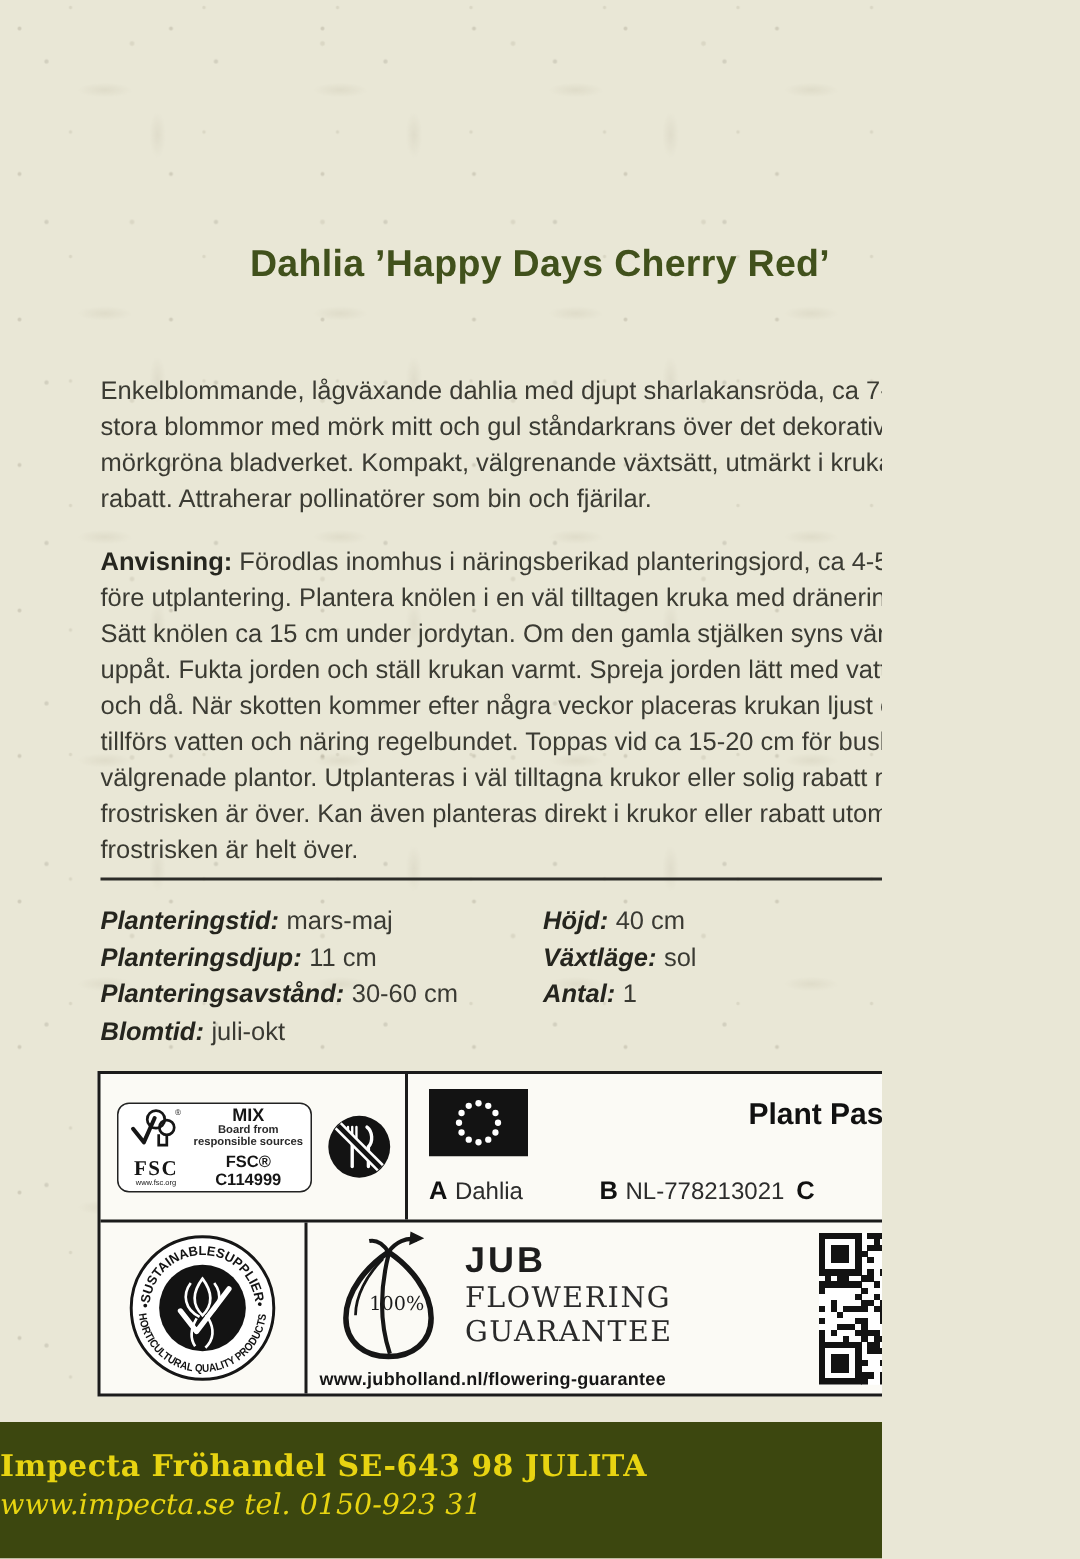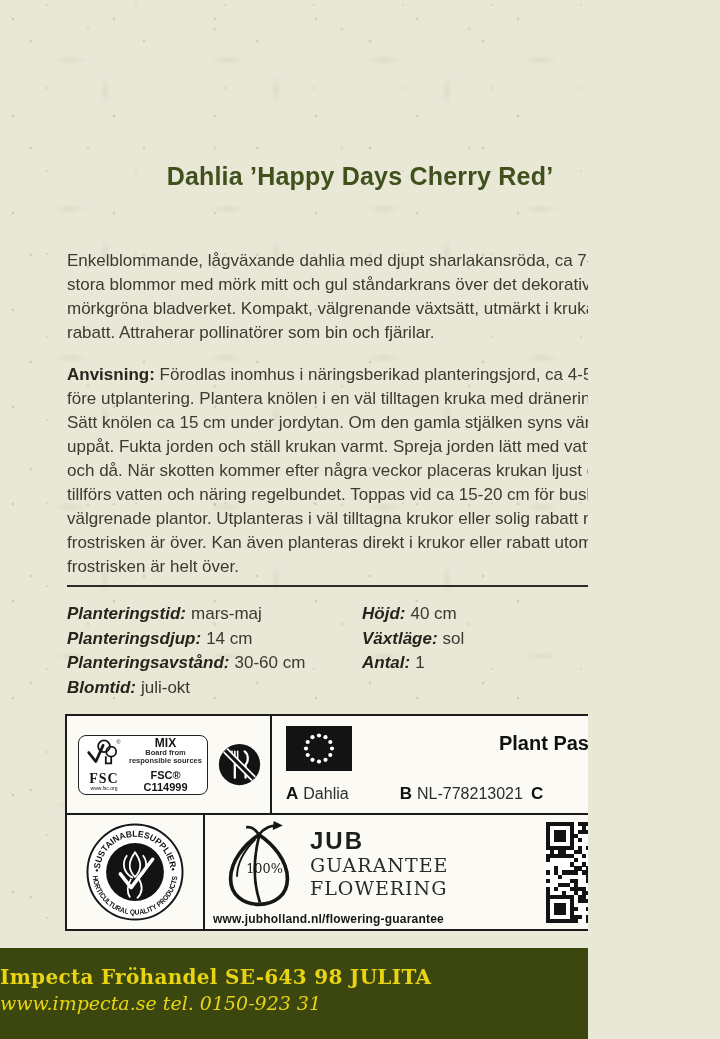--- a/index.html
+++ b/index.html
@@ -102,21 +102,21 @@
 
   <p class="para p1">Enkelblommande, lågväxande dahlia med djupt sharlakansröda, ca 7-9 cm stora blommor med mörk mitt och gul ståndarkrans över det dekorativa, mörkgröna bladverket. Kompakt, välgrenande växtsätt, utmärkt i kruka och rabatt. Attraherar pollinatörer som bin och fjärilar.</p>
 
   <p class="para p2"><strong>Anvisning:</strong> <span>Förodlas inomhus i näringsberikad planteringsjord, ca 4-5 veckor före utplantering. Plantera knölen i en väl tilltagen kruka med dräneringshål. Sätt knölen ca 15 cm under jordytan. Om den gamla stjälken syns vänds den uppåt. Fukta jorden och ställ krukan varmt. Spreja jorden lätt med vatten då och då. När skotten kommer efter några veckor placeras krukan ljust och nu tillförs vatten och näring regelbundet. Toppas vid ca 15-20 cm för buskiga och välgrenade plantor. Utplanteras i väl tilltagna krukor eller solig rabatt när frostrisken är över. Kan även planteras direkt i krukor eller rabatt utomhus när frostrisken är helt över.</span></p>
 
   <hr class="rule">
 
   <div class="details">
     <div class="dcol dcol-left">
       <div class="drow"><span class="dlabel">Planteringstid:</span><span class="dvalue">mars-maj</span></div>
-      <div class="drow"><span class="dlabel">Planteringsdjup:</span><span class="dvalue">14 cm</span></div>
+      <div class="drow"><span class="dlabel">Planteringsdjup:</span><span class="dvalue">11 cm</span></div>
       <div class="drow"><span class="dlabel">Planteringsavstånd:</span><span class="dvalue">30-60 cm</span></div>
       <div class="drow"><span class="dlabel">Blomtid:</span><span class="dvalue">juli-okt</span></div>
     </div>
     <div class="dcol dcol-right">
       <div class="drow"><span class="dlabel">Höjd:</span><span class="dvalue">40 cm</span></div>
       <div class="drow"><span class="dlabel">Växtläge:</span><span class="dvalue">sol</span></div>
       <div class="drow"><span class="dlabel">Antal:</span><span class="dvalue">1</span></div>
     </div>
   </div>
 
@@ -217,22 +217,22 @@
           <path d="M45,16 C30,26 14,44 14,64 C14,82 28,92 45,92 C62,92 76,82 76,64 C76,44 60,26 45,16 Z" stroke="#161616" stroke-width="4" stroke-linejoin="round"></path>
           <path d="M45,18 C39,42 38,66 46,90" stroke="#161616" stroke-width="3"></path>
           <path d="M41,21 C29,33 21,48 21,62" stroke="#161616" stroke-width="2"></path>
           <path d="M45,16 C50,9 58,5 66,7" stroke="#161616" stroke-width="3"></path>
           <path d="M45,16 C41,10 36,7 31,8" stroke="#161616" stroke-width="3"></path>
           <polygon points="61,1 71,6 60,11" fill="#161616"></polygon>
           <text x="51" y="58" text-anchor="middle" font-size="14" fill="#1b1b1b" font-family="DejaVu Serif, serif">100%</text>
         </svg>
         <div class="jub-textblock">
           <div class="jub-name">JUB</div>
+          <div class="jub-line">FLOWERING</div>
           <div class="jub-line">GUARANTEE</div>
-          <div class="jub-line">FLOWERING</div>
         </div>
         <div class="jub-url">www.jubholland.nl/flowering-guarantee</div>
         <svg id="qr-svg" class="qr" width="101" height="101" viewBox="0 0 25 25" shape-rendering="crispEdges">
           <rect width="25" height="25" fill="#ffffff"></rect>
         <rect x="0" y="0" width="1.02" height="1.02" fill="#131313"></rect>
             <rect x="1" y="0" width="1.02" height="1.02" fill="#131313"></rect>
             <rect x="2" y="0" width="1.02" height="1.02" fill="#131313"></rect>
             <rect x="3" y="0" width="1.02" height="1.02" fill="#131313"></rect>
             <rect x="4" y="0" width="1.02" height="1.02" fill="#131313"></rect>
             <rect x="5" y="0" width="1.02" height="1.02" fill="#131313"></rect>

